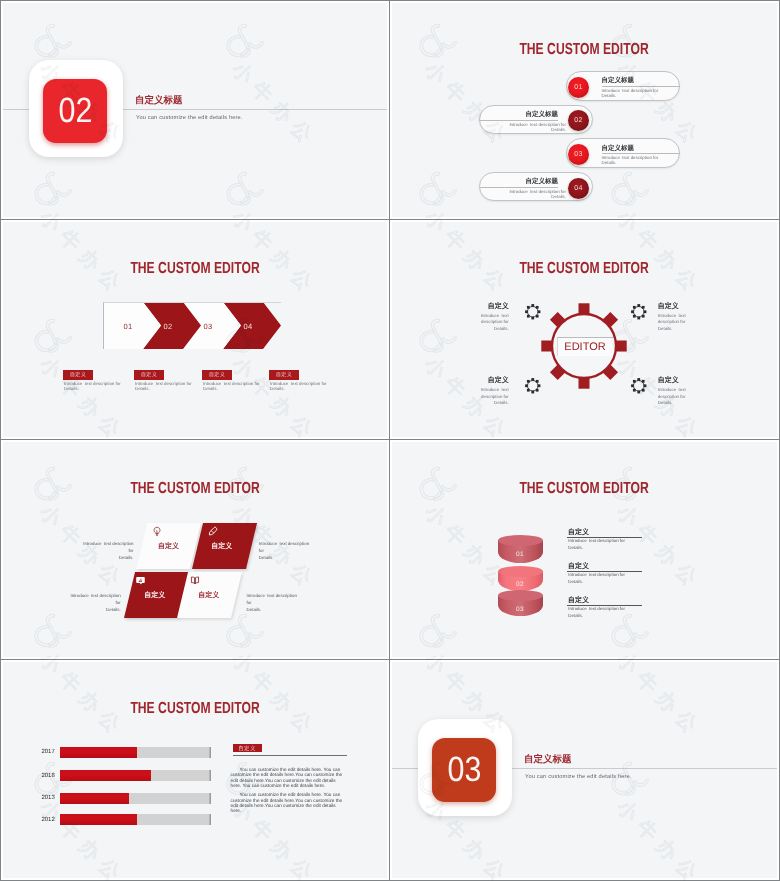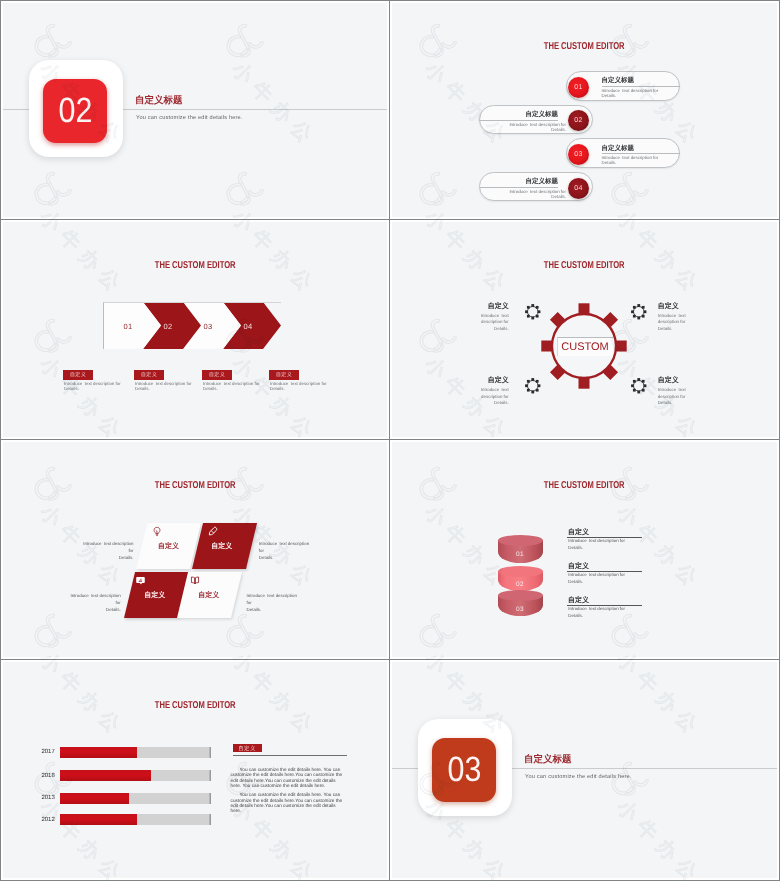--- a/index.html
+++ b/index.html
@@ -27,21 +27,21 @@
               mix-blend-mode:multiply; }
   .wm-unit { position:absolute; width:150px; height:150px; }
   .wm-logo { position:absolute; left:0; top:0; width:40px; height:42px; }
   .wm-text { position:absolute; left:19px; top:34px;
              font-size:20px; font-weight:normal; letter-spacing:7.7px;
              color:transparent;
              -webkit-text-stroke:0.9px #e4e7e9; -webkit-text-fill-color:transparent;
              transform:rotate(45deg); transform-origin:0 0; white-space:nowrap;
              font-family:"Liberation Sans", sans-serif; }
   .heading { position:absolute; left:0; right:0; top:38px; text-align:center;
-             color:#a0272d; font-weight:bold; font-size:10px; }
+             color:#a0272d; font-weight:bold; font-size:16px; }
   .heading > span { display:inline-block; transform:scaleX(0.76); }
 
   
   .pill { position:absolute; height:29.5px; border-radius:15px; background:#fbfbfc;
           border:1px solid #bfc3c6; box-shadow:0 1px 2px rgba(0,0,0,0.07); }
   .pill-num { position:absolute; width:28px; height:28px; border-radius:50%;
               display:flex; align-items:center; justify-content:center;
               color:#f4d2d3; font-size:7px; letter-spacing:0.3px;
               box-shadow:0 1px 3px rgba(0,0,0,0.25); }
   .pill-num.bright { background:radial-gradient(circle at 42% 38%, #ef2026 0%, #e8171d 48%, #c11016 82%, #8e0a10 100%); }
@@ -221,21 +221,21 @@
               <rect x="38.5" y="75.7" width="11" height="11" fill="#a01d22" transform="rotate(0,44,81.2)"></rect>
               <rect x="12.19562773986043" y="64.80437226013957" width="11" height="11" fill="#a01d22" transform="rotate(45,17.69562773986043,70.30437226013957)"></rect>
               <rect x="1.2999999999999972" y="38.50000000000001" width="11" height="11" fill="#a01d22" transform="rotate(0,6.799999999999997,44.00000000000001)"></rect>
               <rect x="12.195627739860424" y="12.19562773986043" width="11" height="11" fill="#a01d22" transform="rotate(45,17.695627739860424,17.69562773986043)"></rect>
               <rect x="38.49999999999999" y="1.2999999999999972" width="11" height="11" fill="#a01d22" transform="rotate(0,43.99999999999999,6.799999999999997)"></rect>
               <rect x="64.80437226013956" y="12.195627739860424" width="11" height="11" fill="#a01d22" transform="rotate(45,70.30437226013956,17.695627739860424)"></rect>
               <circle cx="44" cy="44" r="32" fill="#f5f6f8" stroke="#a01d22" stroke-width="2.3"></circle>
             </g>
           </svg>
       <div class="custom-box"></div>
-      <div class="custom-lbl">CUSTOM</div>
+      <div class="custom-lbl">EDITOR</div>
       <div id="gear-captions">
             <div class="gear-caption" style="left: 95.7px; top: 80.5px; text-align: right;">
               <div class="t">自定义</div>
               <div class="d" style="margin-left: -7px;">Introduce  text description for Details.</div>
             </div>
             <svg viewBox="0 0 34 34" class="small-gear" style="position: absolute; left: 131.6px; top: 81px; width: 17.5px; height: 17.5px;">
               <rect x="14.3" y="2.1000000000000005" width="5.4" height="5.4" fill="#2a2d30"></rect>
               <rect x="22.92670273047588" y="5.673297269524121" width="5.4" height="5.4" fill="#2a2d30"></rect>
               <rect x="26.5" y="14.3" width="5.4" height="5.4" fill="#2a2d30"></rect>
               <rect x="22.92670273047588" y="22.926702730475878" width="5.4" height="5.4" fill="#2a2d30"></rect>

